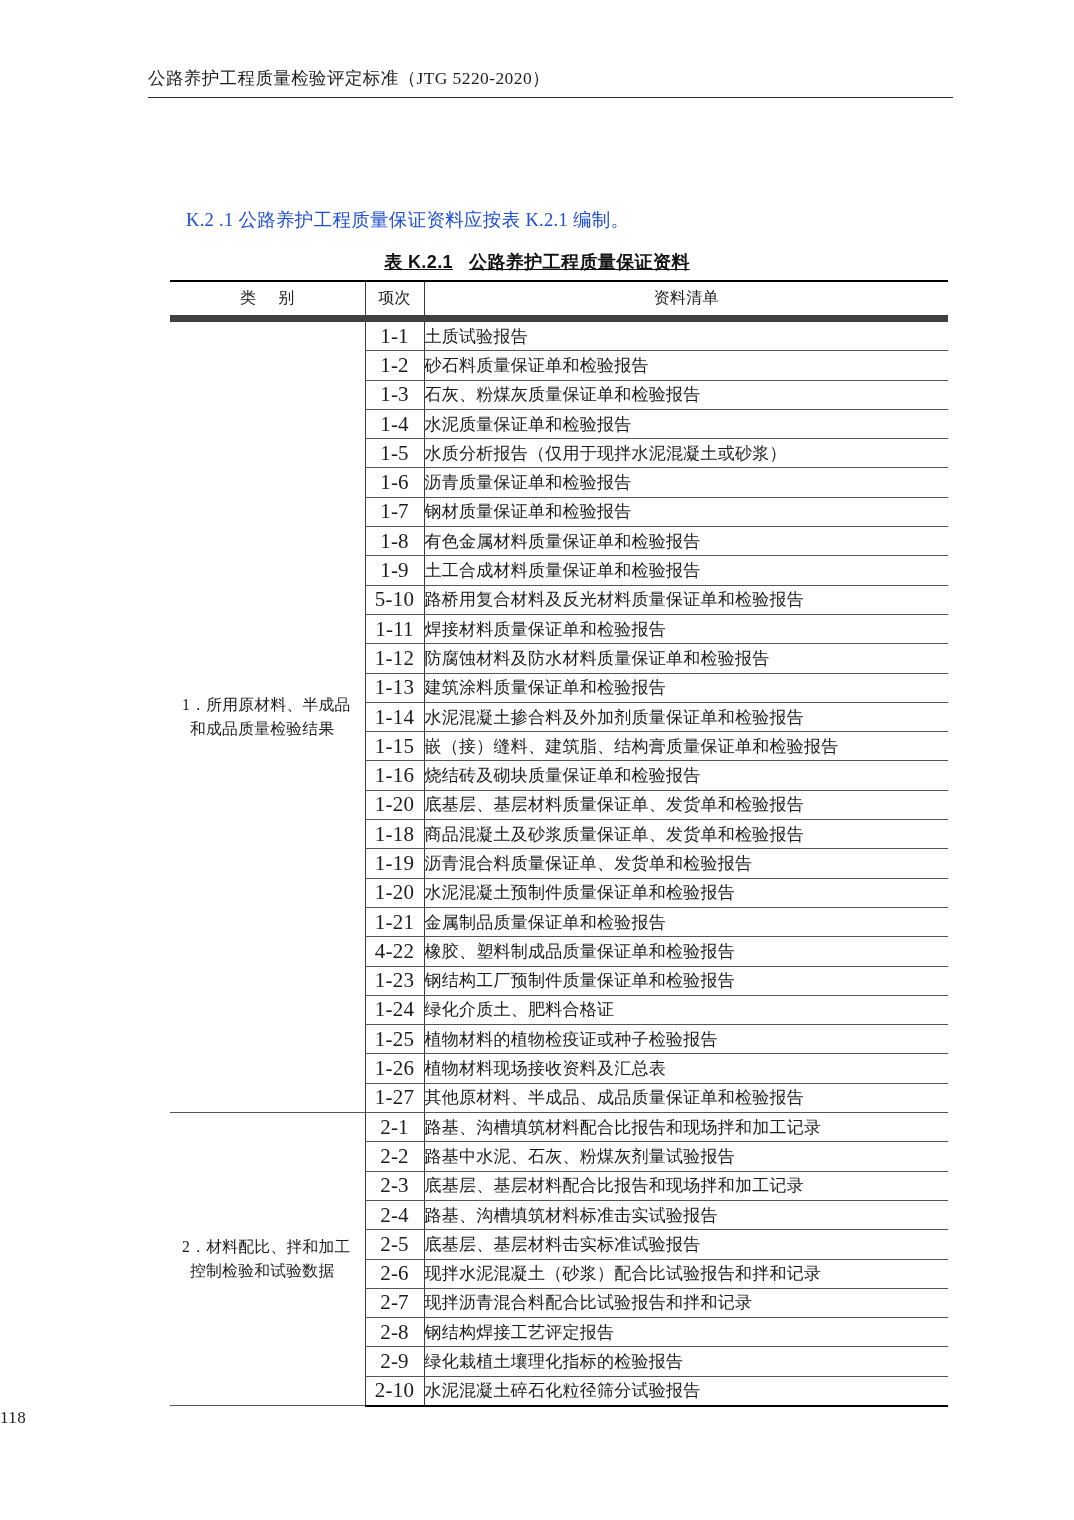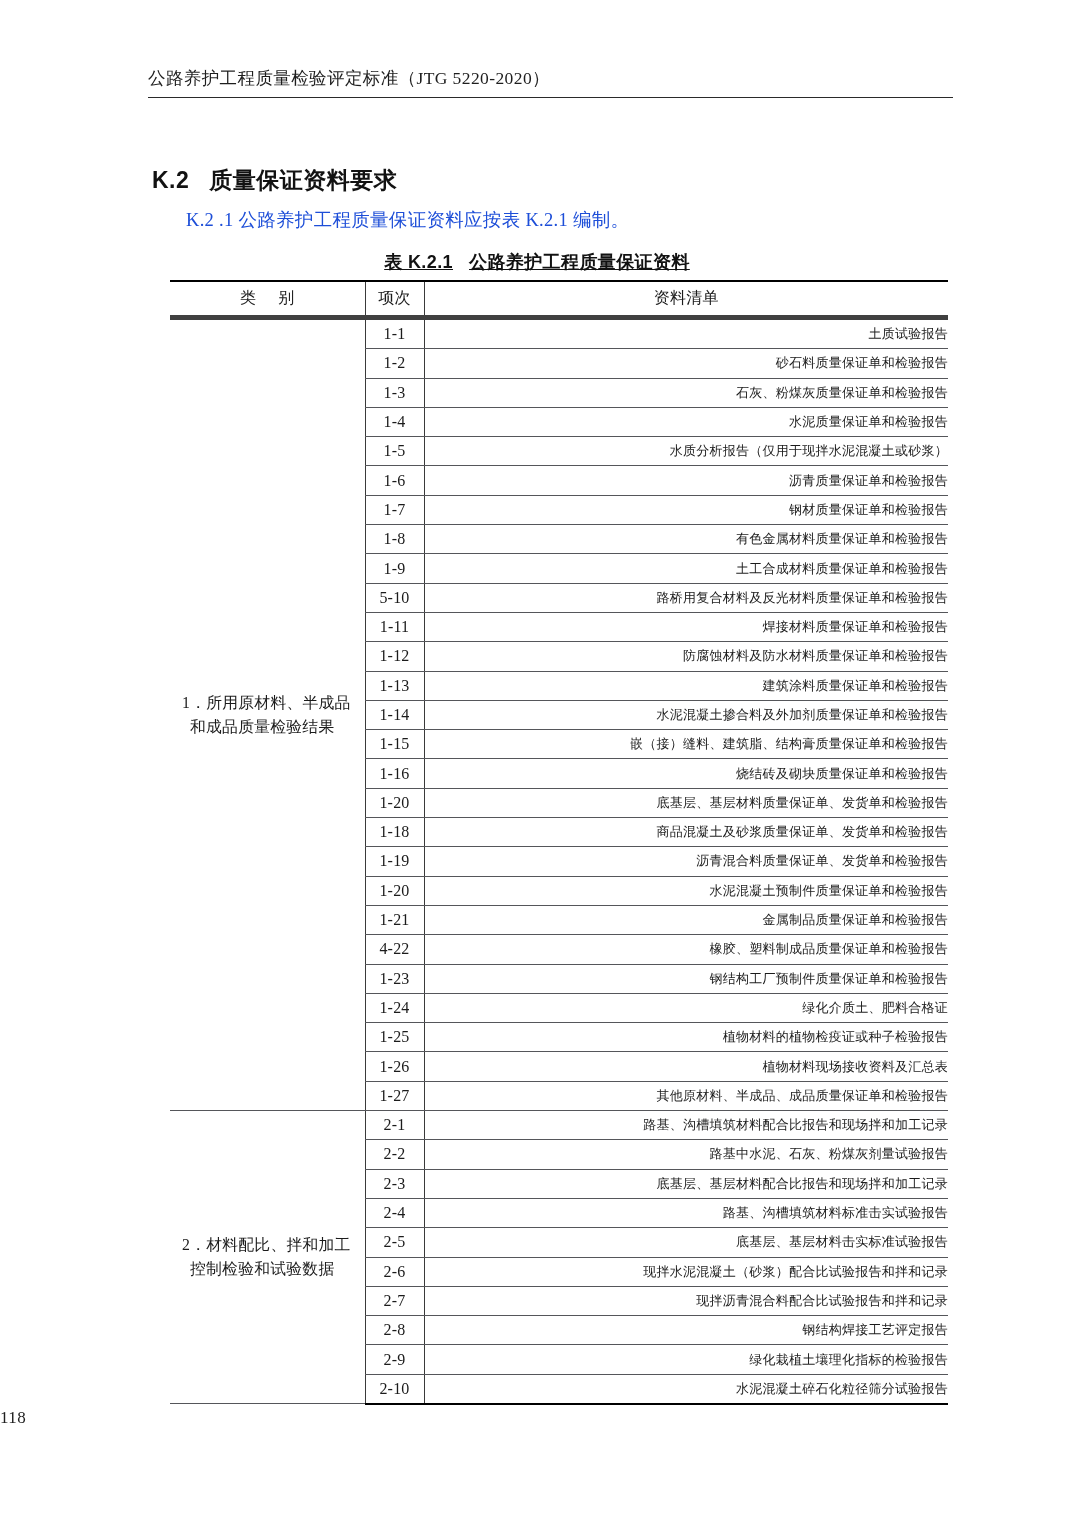--- a/index.html
+++ b/index.html
@@ -100,21 +100,21 @@
   table.qa-table td {
     padding: 0;
     vertical-align: middle;
     color: #1b1b1b;
     font-weight: normal;
   }
 
   
   table.qa-table thead tr {
     border-top: 2.2px solid #000;
-    border-bottom: 5px solid #404040;
+    border-bottom: 7px solid #404040;
   }
   table.qa-table thead th {
     height: 33px;
     text-align: center;
     font-size: 16px;
     letter-spacing: 0.3px;
   }
   table.qa-table thead th.h-cat  { border-right: 1px solid #3a3a3a; }
   table.qa-table thead th.h-idx  { border-right: 1px solid #3a3a3a; }
   table.qa-table thead th .sp { display: inline-block; width: 22px; }
@@ -124,27 +124,27 @@
     height: 28.3px;
     border-bottom: 1px solid #55565a;
   }
   table.qa-table tbody tr:last-child td {
     border-bottom: 2.2px solid #000;
   }
   td.cell-idx {
     text-align: center;
     border-left: 1px solid #3a3a3a;
     border-right: 1px solid #3a3a3a;
-    font-size: 16px;
+    font-size: 21px;
     letter-spacing: 0.2px;
   }
   td.cell-list {
-    text-align: right;
+    text-align: left;
     padding-left: 9px;
-    font-size: 13px;
+    font-size: 17px;
     letter-spacing: 0.25px;
     white-space: nowrap;
   }
   
   td.cell-cat {
     text-align: left;
     vertical-align: middle;
     border-bottom: 1px solid #55565a;
     padding: 0 4px 0 0;
   }
@@ -175,23 +175,20 @@
 </head>
 <body>
 
 <div class="page">
 
   <div class="running-header">
     <div class="rh-text">公路养护工程质量检验评定标准（JTG 5220-2020）</div>
     <div class="rh-rule"></div>
   </div>
 
-  <div class="section-heading">
-    <span class="sh-num">K.2</span><span>质量保证资料要求</span>
-  </div>
 
   <div class="section-para">K.2 .1 公路养护工程质量保证资料应按表 K.2.1 编制。</div>
 
   <div class="table-title">
     <span>表 K.2.1</span><span class="tt-gap"></span><span>公路养护工程质量保证资料</span>
   </div>
 
   <div class="table-wrap">
     <table class="qa-table">
       <colgroup>

